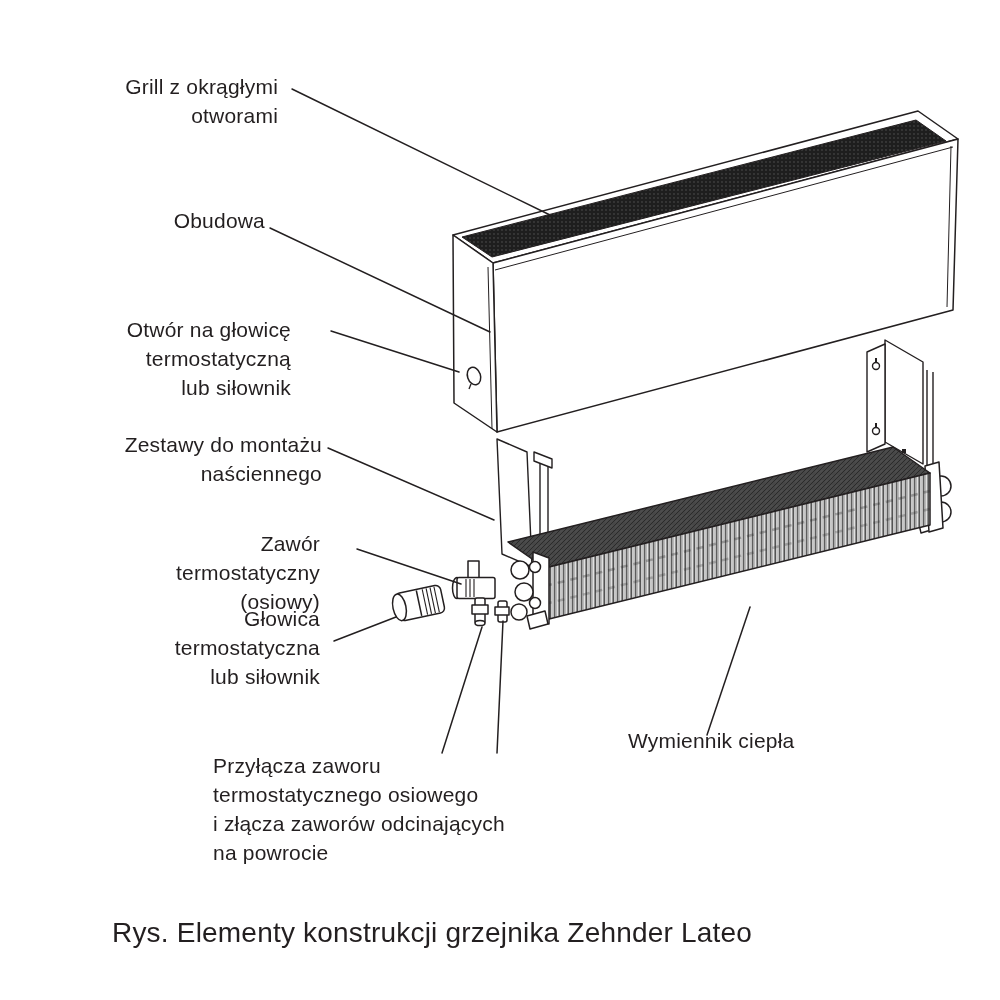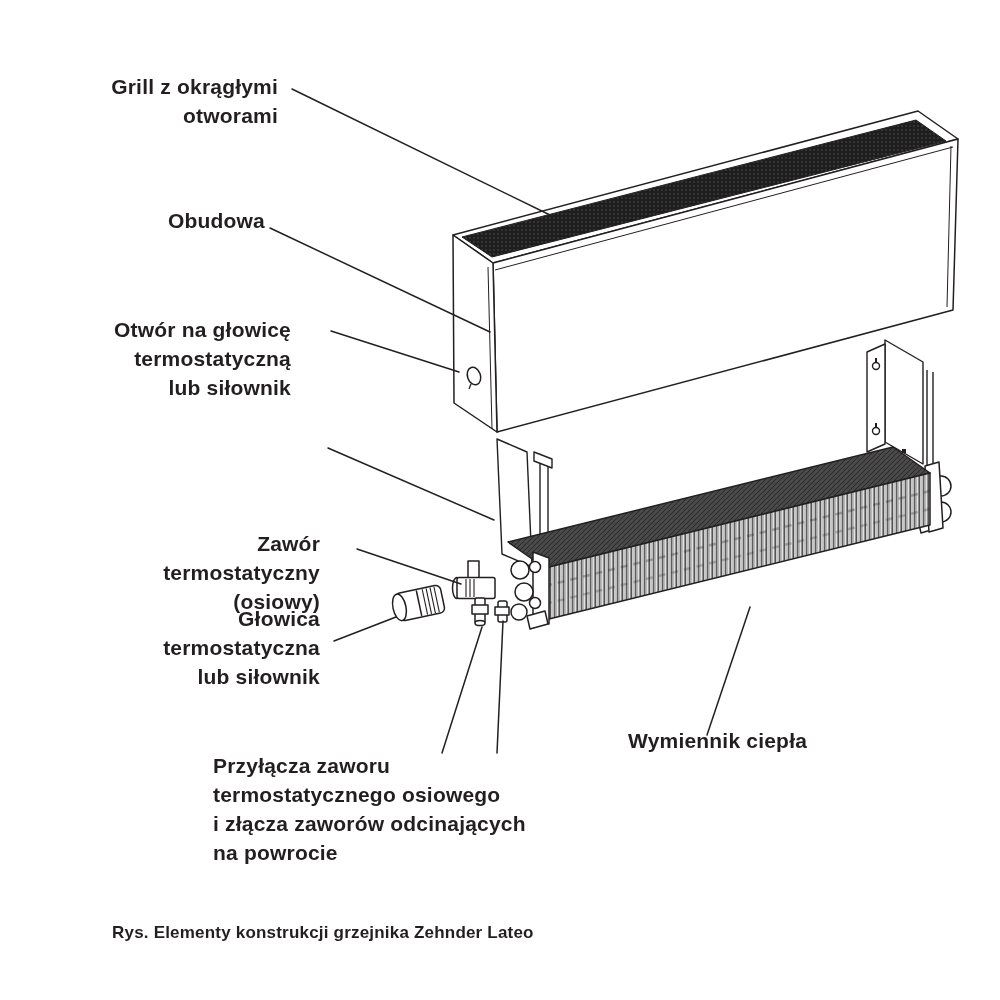--- a/index.html
+++ b/index.html
@@ -1,31 +1,31 @@
 <!DOCTYPE html>
 <html><head>
 <meta charset="utf-8">
 <style>
   html,body{margin:0;padding:0;background:#ffffff;}
   body{width:1000px;height:1000px;position:relative;overflow:hidden;
        font-family:"Liberation Sans",sans-serif;color:#231f20;}
-  .canvas{position:absolute;inset:0;width:1000px;height:1000px;background:#fff;font-weight:bold;}
+  .canvas{position:absolute;inset:0;width:1000px;height:1000px;background:#fff;}
   svg.diagram{position:absolute;left:0;top:0;}
   .lbl{position:absolute;font-size:21px;line-height:29px;white-space:pre-line;
        color:#231f20;letter-spacing:0.2px;}
   .ra{text-align:right;}
   .lbl-grill{right:722px;top:72px;}
   .lbl-obudowa{right:735px;top:206px;text-align:center;}
   .lbl-otwor{right:709px;top:315px;}
   .lbl-zestawy{right:678px;top:430px;}
   .lbl-zawor{right:680px;top:529px;}
   .lbl-glowica{right:680px;top:604px;}
   .lbl-przylacza{left:213px;top:751px;}
   .lbl-wymiennik{left:628px;top:726px;text-align:center;}
-  .caption{position:absolute;left:112px;top:918px;font-size:17px;line-height:30px;
+  .caption{position:absolute;left:112px;top:918px;font-size:28px;line-height:30px;
            color:#231f20;letter-spacing:0.2px;}
 </style>
 </head>
 <body>
 
 <div class="canvas">
 
   <svg class="diagram" width="1000" height="1000" viewBox="0 0 1000 1000">
     <defs>
       <pattern id="perf" width="4" height="4" patternUnits="userSpaceOnUse">
@@ -129,20 +129,22 @@
       <line x1="707" y1="735" x2="750" y2="607"></line>
     </g>
   </svg>
 
   <div class="lbl ra lbl-grill">Grill z okrągłymi
 otworami</div>
   <div class="lbl ra lbl-obudowa">Obudowa</div>
   <div class="lbl ra lbl-otwor">Otwór na głowicę
 termostatyczną
 lub siłownik</div>
+  <div class="lbl ra lbl-zestawy">Zestawy do montażu
+naściennego</div>
   <div class="lbl ra lbl-zawor">Zawór
 termostatyczny
 (osiowy)</div>
   <div class="lbl ra lbl-glowica">Głowica
 termostatyczna
 lub siłownik</div>
   <div class="lbl lbl-przylacza">Przyłącza zaworu
 termostatycznego osiowego
 i złącza zaworów odcinających
 na powrocie</div>

